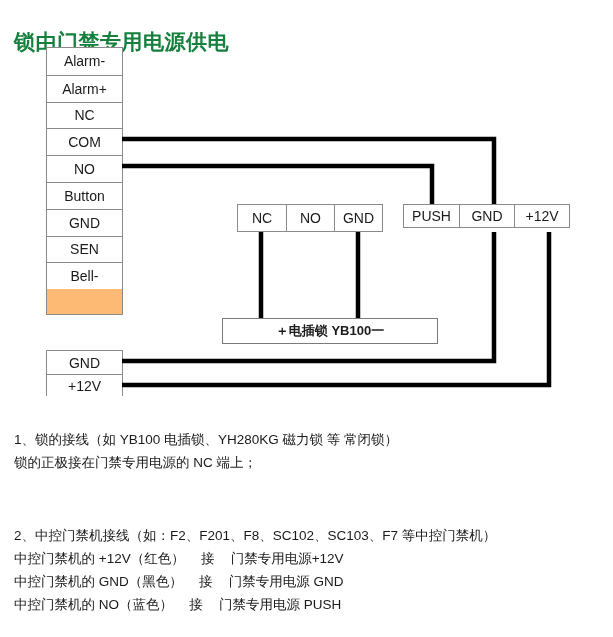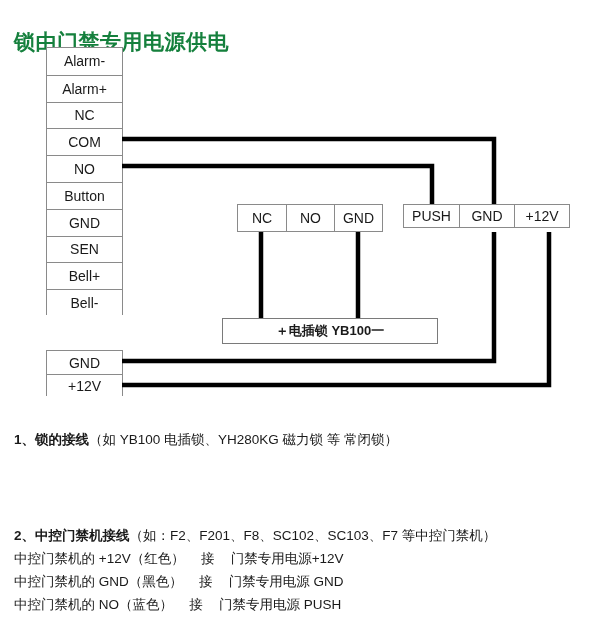--- a/index.html
+++ b/index.html
@@ -132,21 +132,21 @@
   .note-block {
     position: absolute;
     left: 14px;
     font-size: 13.5px;
     line-height: 23px;
     white-space: nowrap;
     color: #1a1a1a;
   }
   #note-lock { top: 428px; }
   #note-controller { top: 524px; }
-  .note-heading { font-weight: 700; }
+  .note-heading { font-weight: 400; }
   .note-line { display: block; }
   .conn-line {
     display: block;
   }
   .conn-from { }
   .conn-verb { display: inline-block; width: 46px; text-align: center; }
 </style>
 </head>
 <body>
 
@@ -154,21 +154,20 @@
 
 <div class="term-strip v-strip" id="main-terminal-strip">
   <div class="term-cell">Alarm-</div>
   <div class="term-cell">Alarm+</div>
   <div class="term-cell">NC</div>
   <div class="term-cell">COM</div>
   <div class="term-cell">NO</div>
   <div class="term-cell">Button</div>
   <div class="term-cell">GND</div>
   <div class="term-cell">SEN</div>
-  <div class="term-cell">Bell+</div>
   <div class="term-cell">Bell-</div>
 </div>
 
 <div class="term-strip v-strip" id="power-terminal-block">
   <div class="term-cell">GND</div>
   <div class="term-cell">+12V</div>
 </div>
 
 <div class="term-strip h-strip" id="lock-terminal-box">
   <div class="term-cell">NC</div>
@@ -198,20 +197,21 @@
     <path d="M 494 232 L 494 361 L 122 361"></path>
 
     <path d="M 549 232 L 549 385 L 122 385"></path>
   </g>
 </svg>
 
 <div class="note-block" id="note-lock">
   <span class="note-line">
     <span class="note-heading">1、锁的接线</span><span>（如 YB100 电插锁、YH280KG 磁力锁 等 常闭锁）</span>
   </span>
+  <span class="note-line">锁的正极接在门禁专用电源的 NC 端上；</span>
 </div>
 
 <div class="note-block" id="note-controller">
   <span class="note-line">
     <span class="note-heading">2、中控门禁机接线</span><span>（如：F2、F201、F8、SC102、SC103、F7 等中控门禁机）</span>
   </span>
   <span class="conn-line">
     <span class="conn-from">中控门禁机的 +12V（红色）</span><span class="conn-verb">接</span><span class="conn-to">门禁专用电源+12V</span>
   </span>
   <span class="conn-line">

